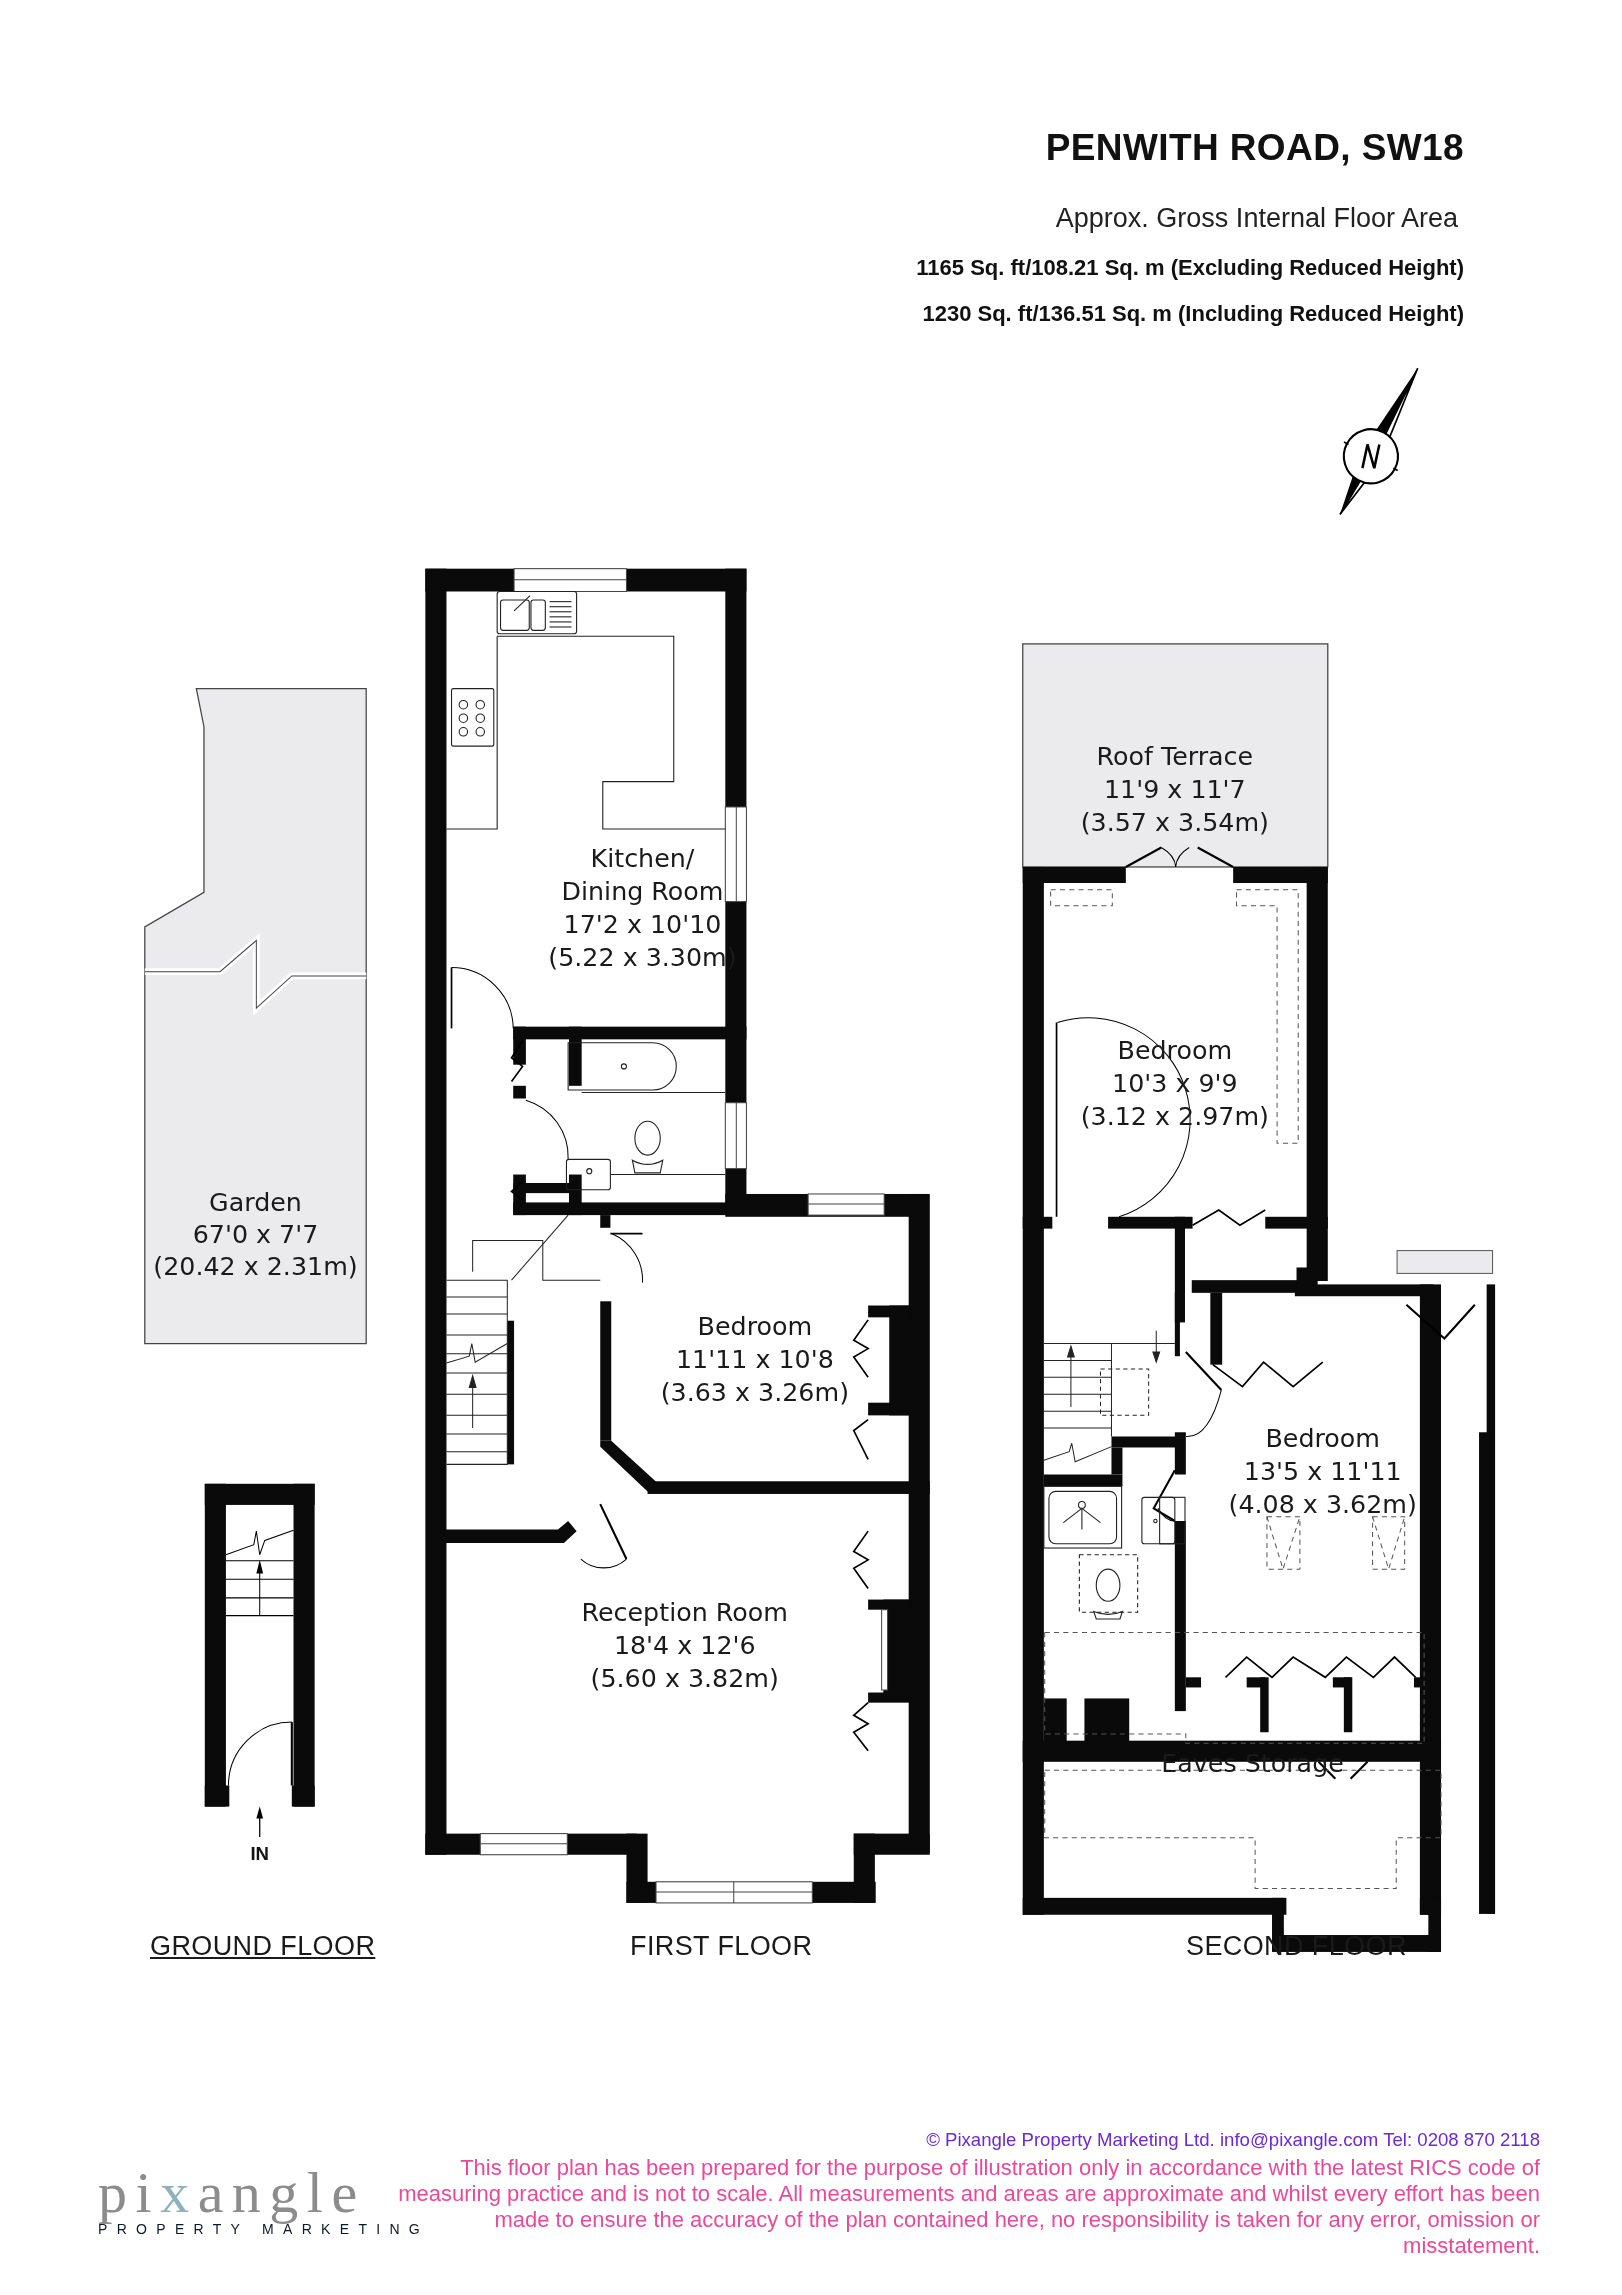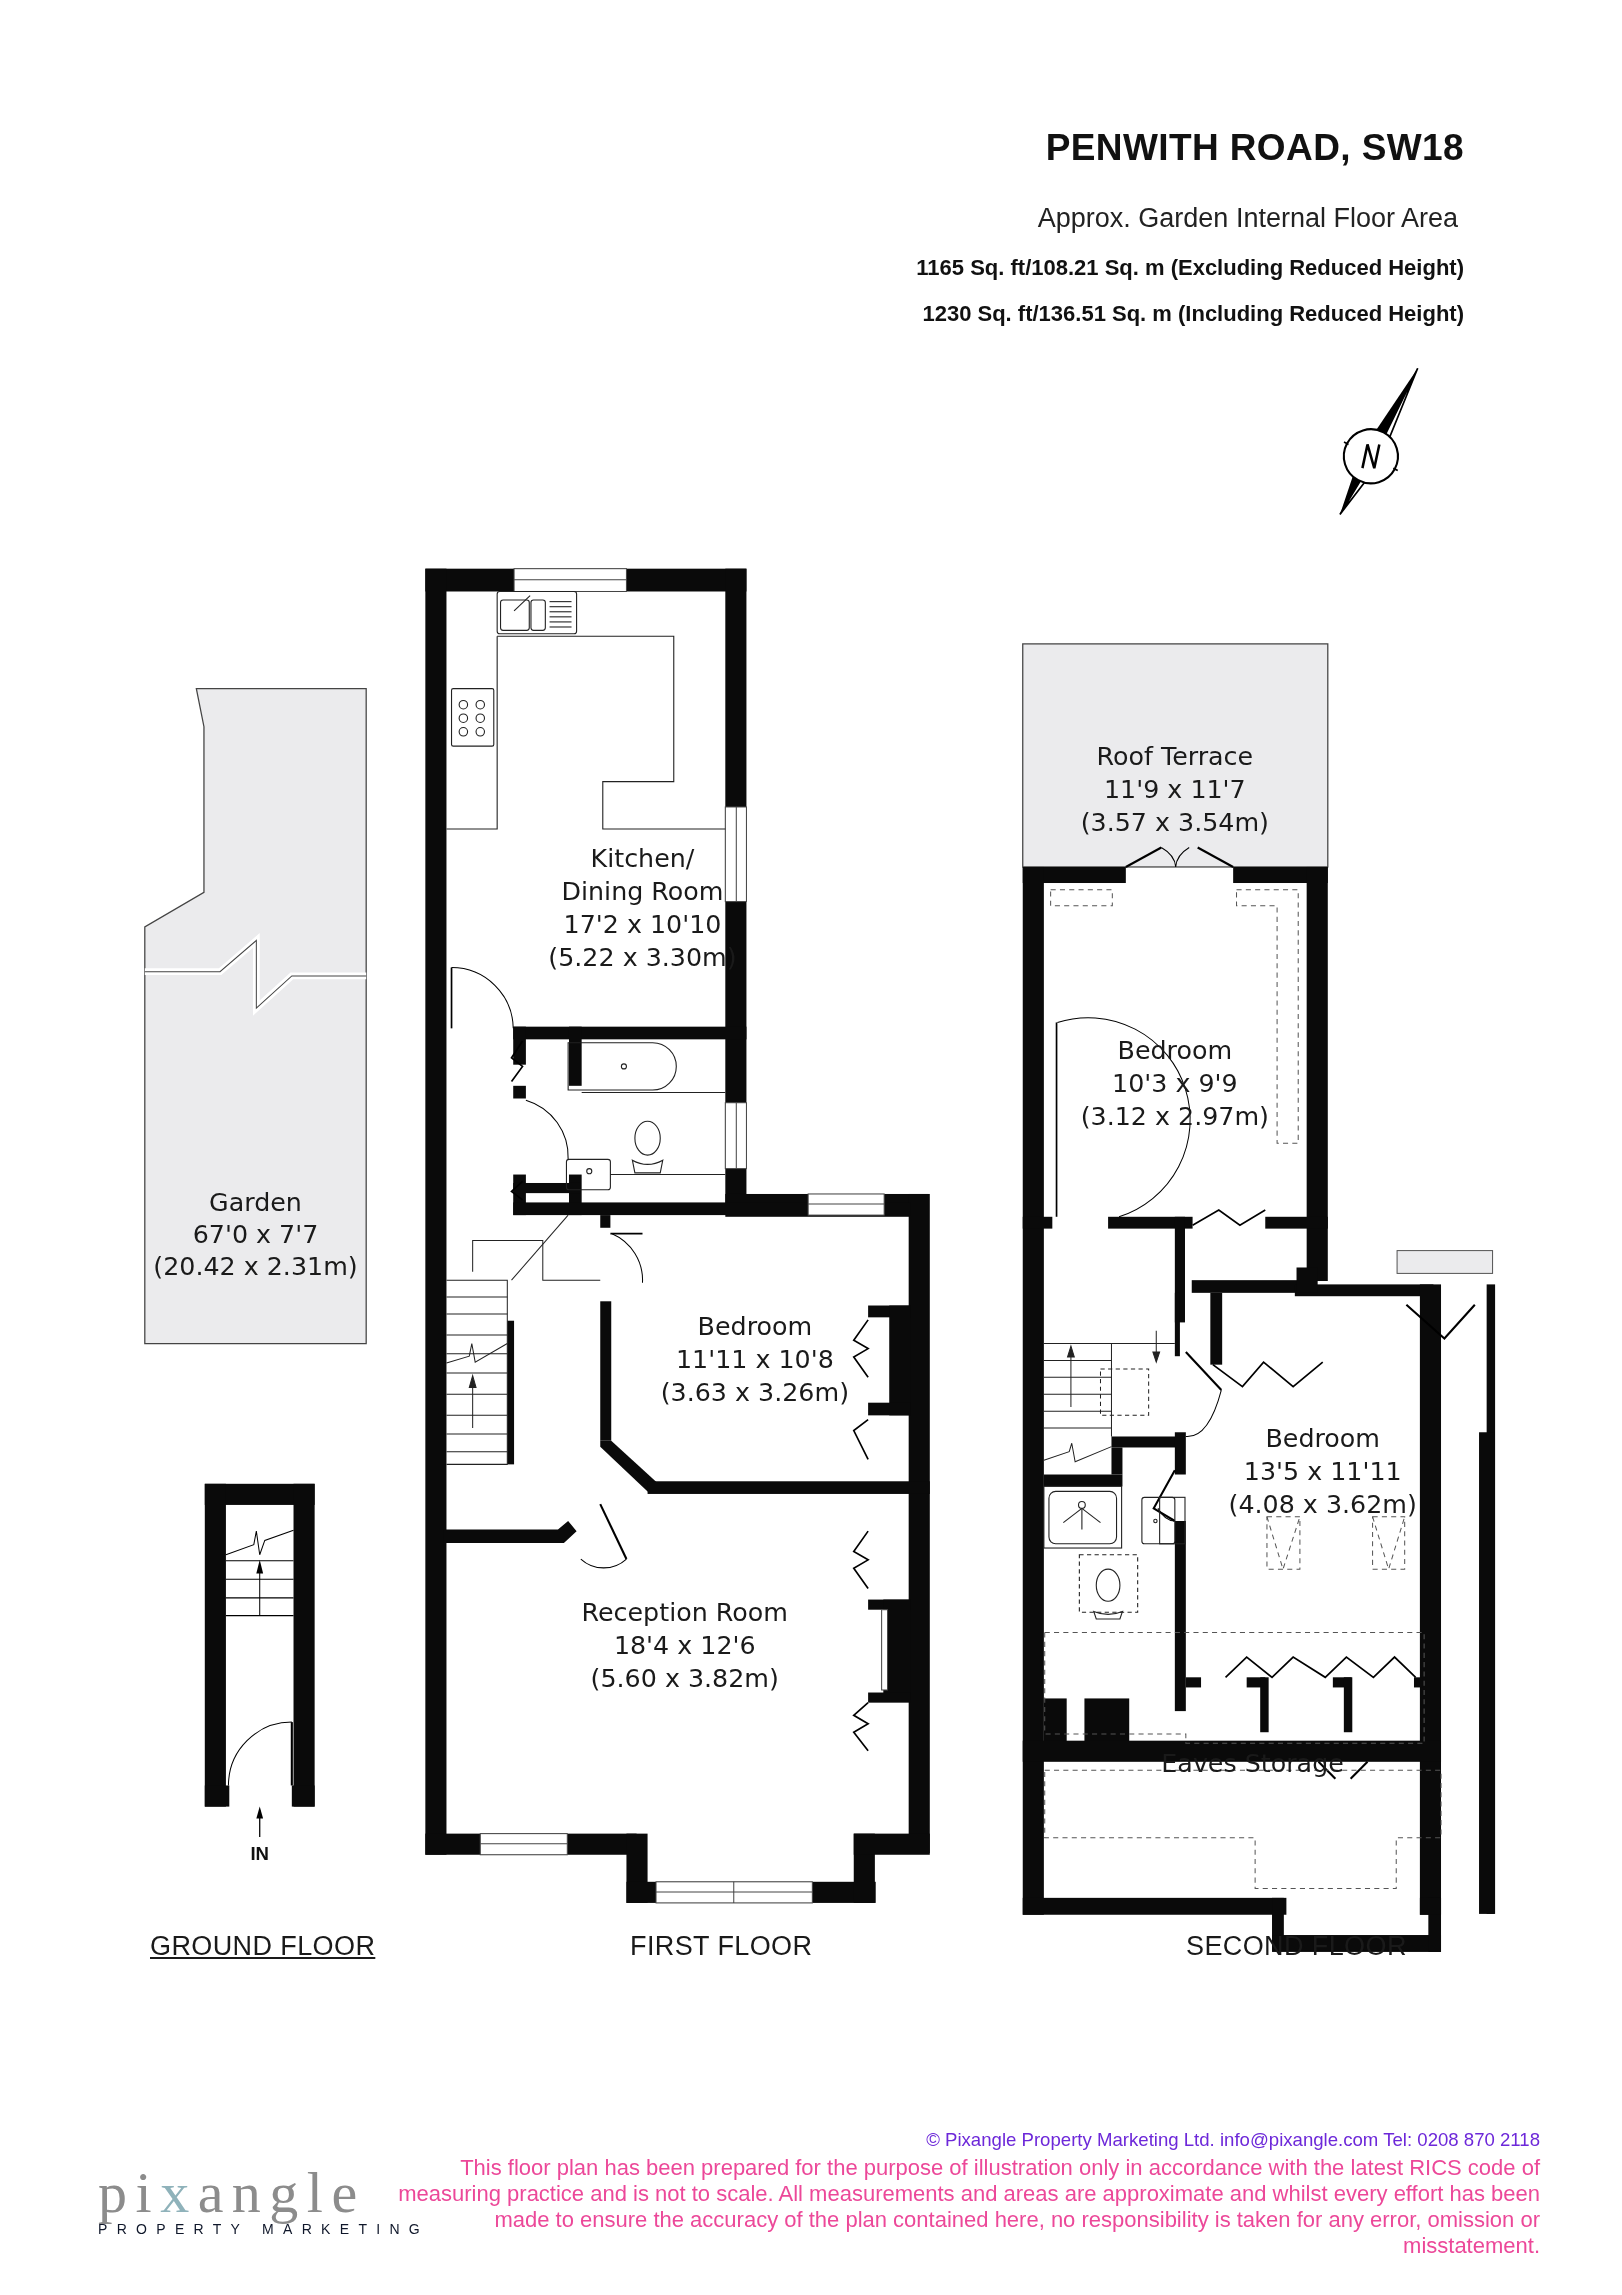--- a/index.html
+++ b/index.html
@@ -19,21 +19,21 @@
   .disclaimer { right: 83px; top: 2155px; width: 1183px; font-size: 22px; line-height: 26px; color: #ec4899; text-align: right; }
   .logo { left: 98px; top: 2170px; }
   .logo-word { font-family: Liberation Serif, serif; font-size: 58px; color: #8c8c8c; letter-spacing: 8.5px; line-height: 46px; }
   .logo-word .x { color: #8fb2ba; }
   .logo-sub { font-family: "Liberation Sans", sans-serif; font-size: 14px; color: #0f172a; letter-spacing: 9.3px; margin-top: 5px; }
 </style>
 </head>
 <body>
 
 <div class="abs title">PENWITH ROAD, SW18</div>
-<div class="abs subtitle">Approx. Garden Internal Floor Area</div>
+<div class="abs subtitle">Approx. Gross Internal Floor Area</div>
 <div class="abs area area1">1165 Sq. ft/108.21 Sq. m (Excluding Reduced Height)</div>
 <div class="abs area area2">1230 Sq. ft/136.51 Sq. m (Including Reduced Height)</div>
 
 <svg class="plan" width="1623" height="2295" viewBox="0 0 1920 2716">
 
   <g transform="translate(1622,540) rotate(28)">
     <polygon points="0,-118 -9,-30 9,-30" fill="#000"></polygon>
     <polygon points="0,-118 9,-30 3,-30" fill="#fff" stroke="#000" stroke-width="2"></polygon>
     <polygon points="0,78 -9,24 9,24" fill="#000"></polygon>
     <polygon points="0,78 9,24 3,24" fill="#fff" stroke="#000" stroke-width="2"></polygon>

